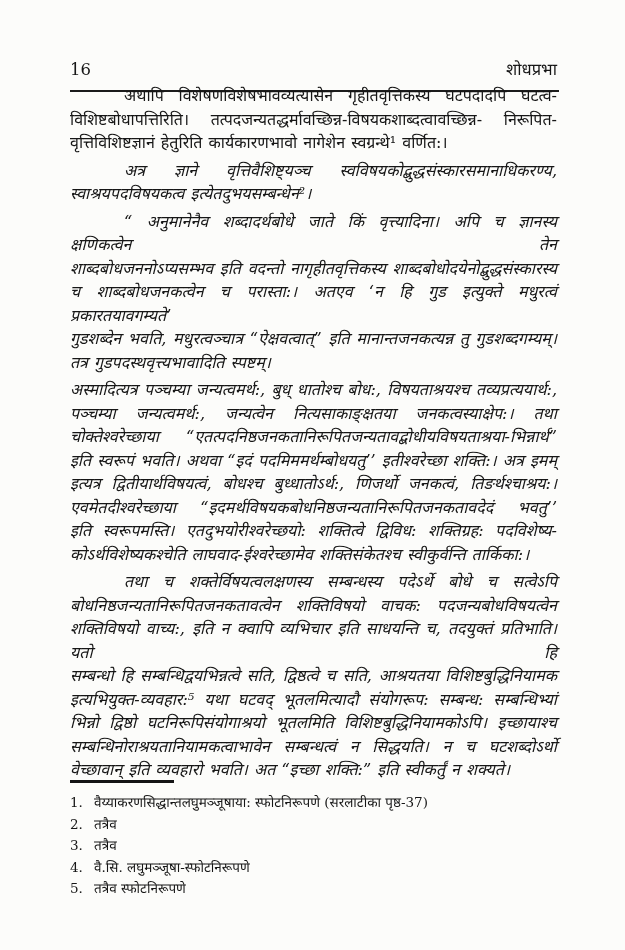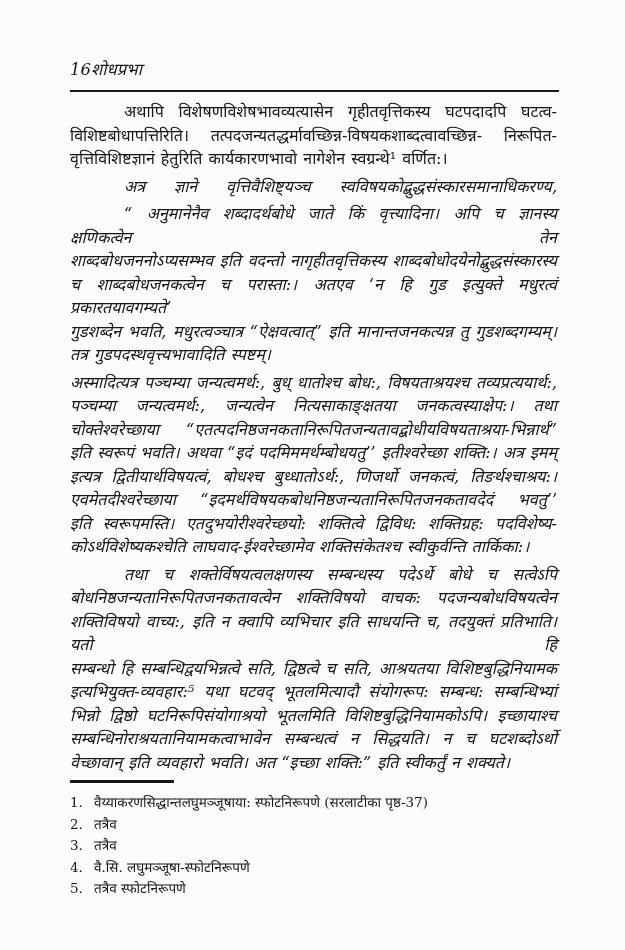--- a/index.html
+++ b/index.html
@@ -8,30 +8,30 @@
     background:#e8e8e6;
     font-family:"DejaVu Serif","Liberation Serif",serif;
   }
   .sheet{
     position:relative;width:625px;height:950px;
     background:#fcfcfa;color:#161616;overflow:hidden;
   }
   
   .header{
     position:absolute;left:70px;right:68px;top:60px;
-    display:flex;align-items:flex-end;
-    font-size:16.5px;line-height:1.2;font-style:italic;
+    display:flex;justify-content:space-between;align-items:flex-end;
+    font-size:16.5px;line-height:1.2;
   }
   .header-rule{
     position:absolute;left:70px;right:66px;top:90px;
     border-top:2px solid #1b1b1b;
   }
   
   .content{
-    position:absolute;left:70px;right:68px;top:100px;
+    position:absolute;left:70px;right:68px;top:84px;
     font-size:16px;line-height:23.5px;
     word-spacing:1px;
   }
   .para + .para{margin-top:4px;font-style:italic;}
   .line{
     text-align:justify;
     text-align-last:justify;
     min-height:23.5px;
   }
   .line.last{text-align-last:left;}
@@ -63,20 +63,21 @@
   <div class="content">
 
     <div class="para">
       <div class="line first">अथापि विशेषणविशेषभावव्यत्यासेन गृहीतवृत्तिकस्य घटपदादपि घटत्व-</div>
       <div class="line">विशिष्टबोधापत्तिरिति। तत्पदजन्यतद्धर्मावच्छिन्न-विषयकशाब्दत्वावच्छिन्न- निरूपित-</div>
       <div class="line last">वृत्तिविशिष्टज्ञानं हेतुरिति कार्यकारणभावो नागेशेन स्वग्रन्थे¹ वर्णित:।</div>
     </div>
 
     <div class="para">
       <div class="line first">अत्र ज्ञाने वृत्तिवैशिष्ट्यञ्च स्वविषयकोद्बुद्धसंस्कारसमानाधिकरण्य,</div>
+      <div class="line last">स्वाश्रयपदविषयकत्व इत्येतदुभयसम्बन्धेन²।</div>
     </div>
 
     <div class="para">
       <div class="line first">“ अनुमानेनैव शब्दादर्थबोधे जाते किं वृत्त्यादिना। अपि च ज्ञानस्य क्षणिकत्वेन तेन</div>
       <div class="line">शाब्दबोधजननोऽप्यसम्भव इति वदन्तो नागृहीतवृत्तिकस्य शाब्दबोधोदयेनोद्बुद्धसंस्कारस्य</div>
       <div class="line">च शाब्दबोधजनकत्वेन च परास्ता:। अतएव ‘न हि गुड इत्युक्ते मधुरत्वं प्रकारतयावगम्यते’</div>
       <div class="line">गुडशब्देन भवति, मधुरत्वञ्चात्र “ऐक्षवत्वात्” इति मानान्तजनकत्यन्न तु गुडशब्दगम्यम्।</div>
       <div class="line last">तत्र गुडपदस्थवृत्त्यभावादिति स्पष्टम्।</div>
     </div>
 

